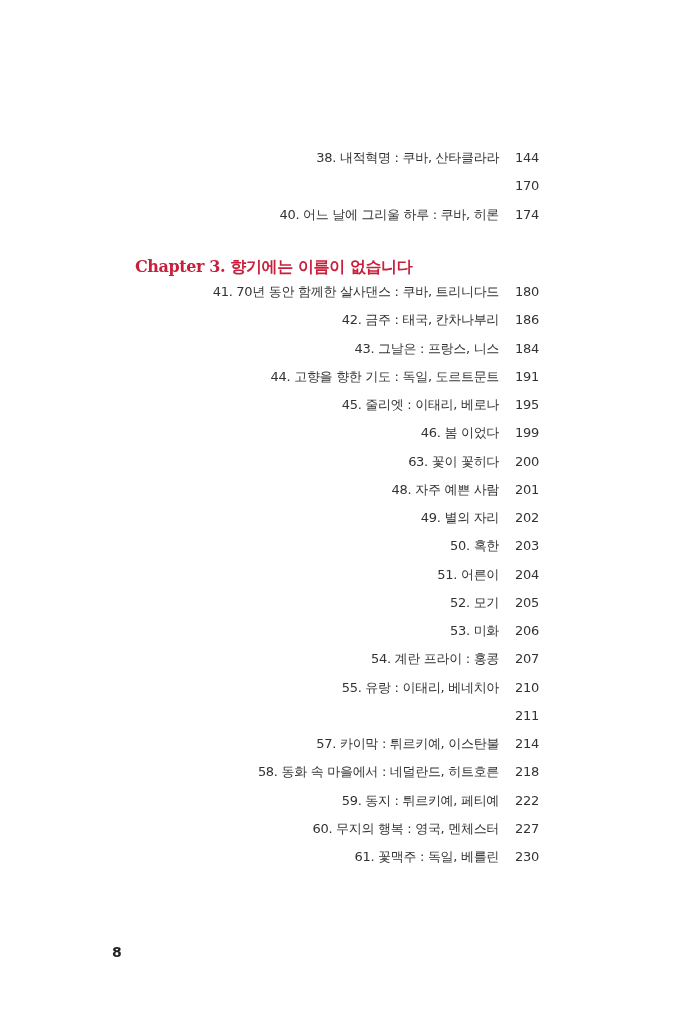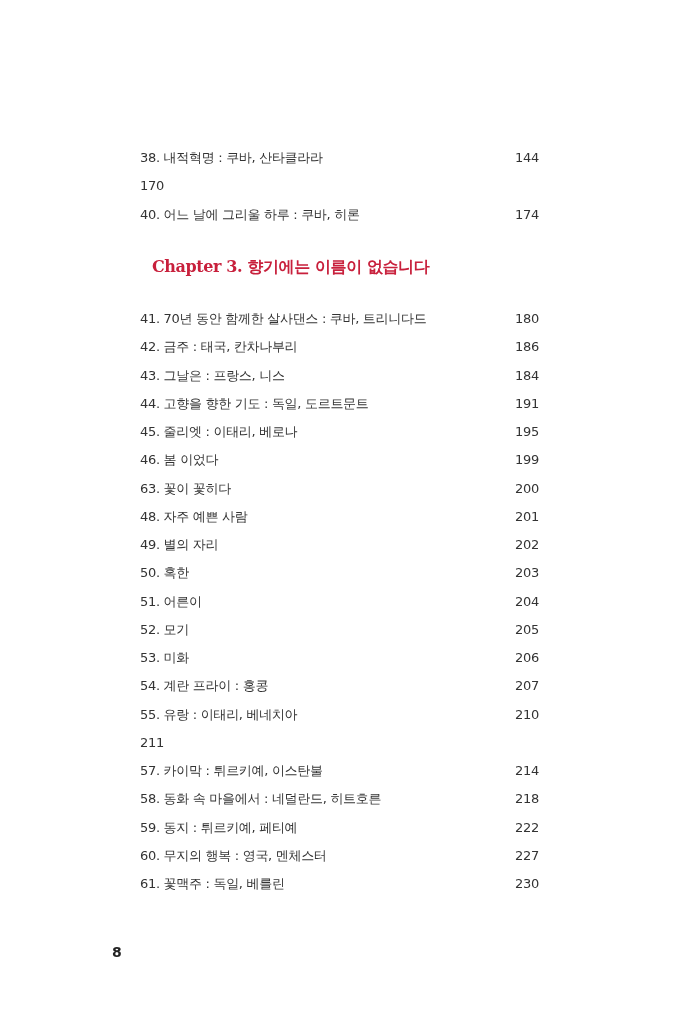--- a/index.html
+++ b/index.html
@@ -1,27 +1,27 @@
 <!DOCTYPE html>
 <html><head>
   <meta charset="utf-8">
   <style>
     html, body { margin: 0; padding: 0; background: #ffffff; }
     body { width: 699px; height: 1024px; position: relative; overflow: hidden;
            font-family: "DejaVu Sans", sans-serif; color: #333333; }
     .toc { position: absolute; left: 140px; width: 399px; }
-    .row { display: flex; justify-content: space-between; align-items: baseline;
-           height: 28.25px; line-height: 28.25px; font-size: 13px; letter-spacing: -0.3px; }
+    .row { display: flex; justify-content: flex-end; align-items: baseline;
+           height: 28.25px; line-height: 28.25px; font-size: 13px; letter-spacing: -0.3px; gap: 16px; }
     .row .title { white-space: nowrap; }
     .row .page { text-align: right; }
     #toc-top { top: 144px; }
-    #chapter-heading { position: absolute; left: 152px; top: 257px;
+    #chapter-heading { position: absolute; left: 135px; top: 257px;
            font-family: "DejaVu Serif", serif; font-size: 16px; font-weight: bold;
            color: #c8203c; letter-spacing: -0.4px; white-space: nowrap; }
-    #toc-main { top: 305px; }
+    #toc-main { top: 278px; }
     #page-number { position: absolute; left: 112px; top: 944px; font-size: 14px;
            font-weight: bold; color: #222; font-family: "DejaVu Sans", sans-serif; }
   </style>
 </head>
 <body>
 
 <div class="toc" id="toc-top">
   <div class="row">
       <span class="title">38. 내적혁명 : 쿠바, 산타클라라</span>
       <span class="page">144</span>

